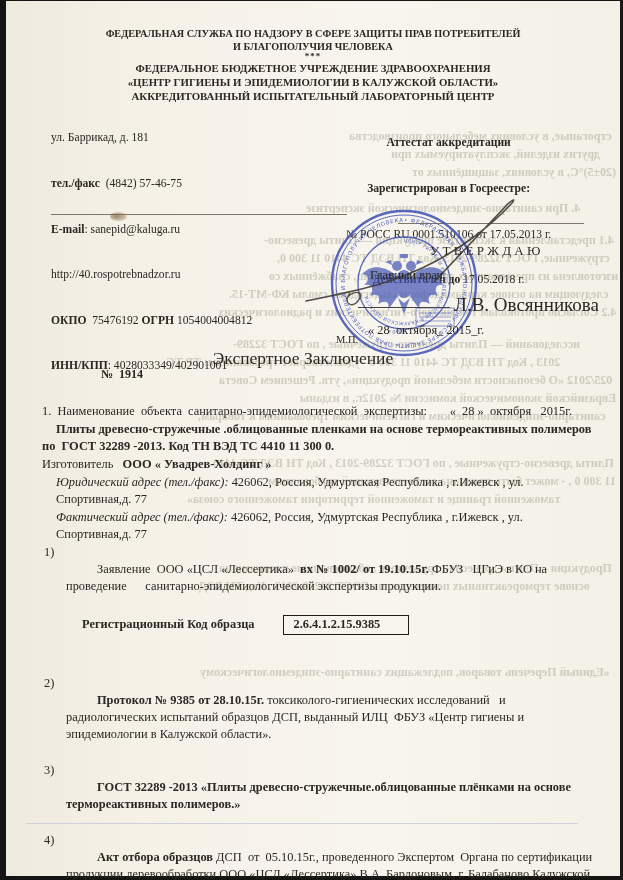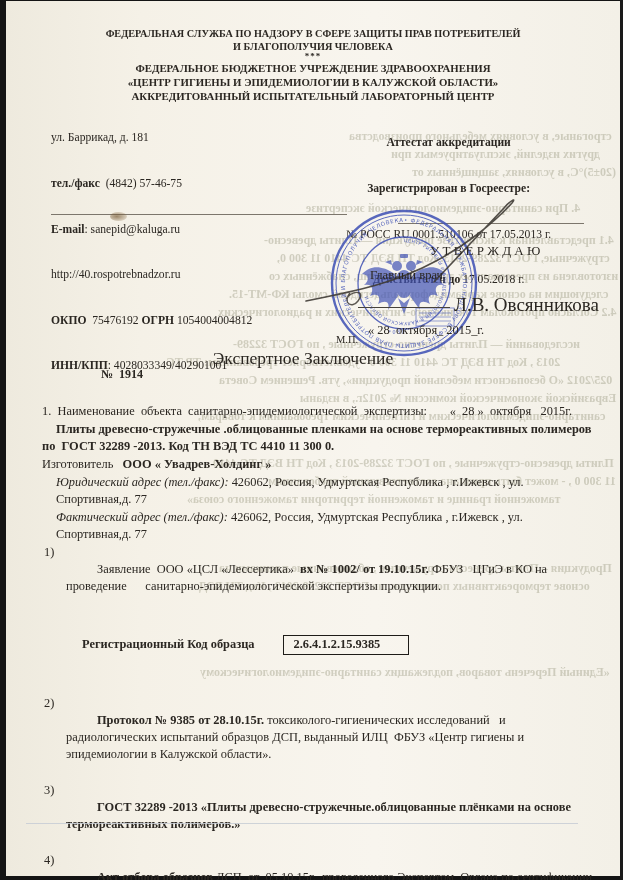--- a/index.html
+++ b/index.html
@@ -38,21 +38,21 @@
   
   .body{position:absolute;left:36px;top:402px;width:556px;font-size:12.4px;line-height:17px;}
   .body p{margin:0 0 1px 0;white-space:pre-wrap;}
   .ind{ text-indent:14px;}
   .addr-line{margin-left:14px !important;}
   .sec2{margin-left:22px !important;font-weight:bold;font-style:italic;}
   ol.docs{list-style:none;margin:1px 0 0 0;padding:0;}
   ol.docs li{position:relative;padding-left:24px;margin-bottom:2px;white-space:pre-wrap;}
   ol.docs .num{position:absolute;left:2px;top:0;}
   .regline{margin:3px 0 4px 16px !important;}
-  .regbox{display:inline-block;border:1.6px solid #1e1c18;padding:0 28px 1px 10px;font-weight:bold;margin-left:28px;margin-top:20px;}
+  .regbox{display:inline-block;border:1.6px solid #1e1c18;padding:0 28px 1px 10px;font-weight:bold;margin-left:28px;}
   i.lbl{font-style:italic;}
   
   .stamp{position:absolute;left:322px;top:201px;opacity:.88;filter:blur(.3px);}
   .pen{position:absolute;left:280px;top:178px;}
   
   .bl{position:absolute;transform:scaleX(-1);color:rgba(118,120,88,.30);font-size:12px;font-weight:600;
       white-space:nowrap;filter:blur(.45px);pointer-events:none;}
   .bl:nth-of-type(1){top:128px;right:8px;}   .bl:nth-of-type(2){top:146px;right:20px;}
   .bl:nth-of-type(3){top:164px;right:4px;}   .bl:nth-of-type(4){top:200px;right:40px;}
   .bl:nth-of-type(5){top:232px;right:6px;}   .bl:nth-of-type(6){top:250px;right:10px;}

